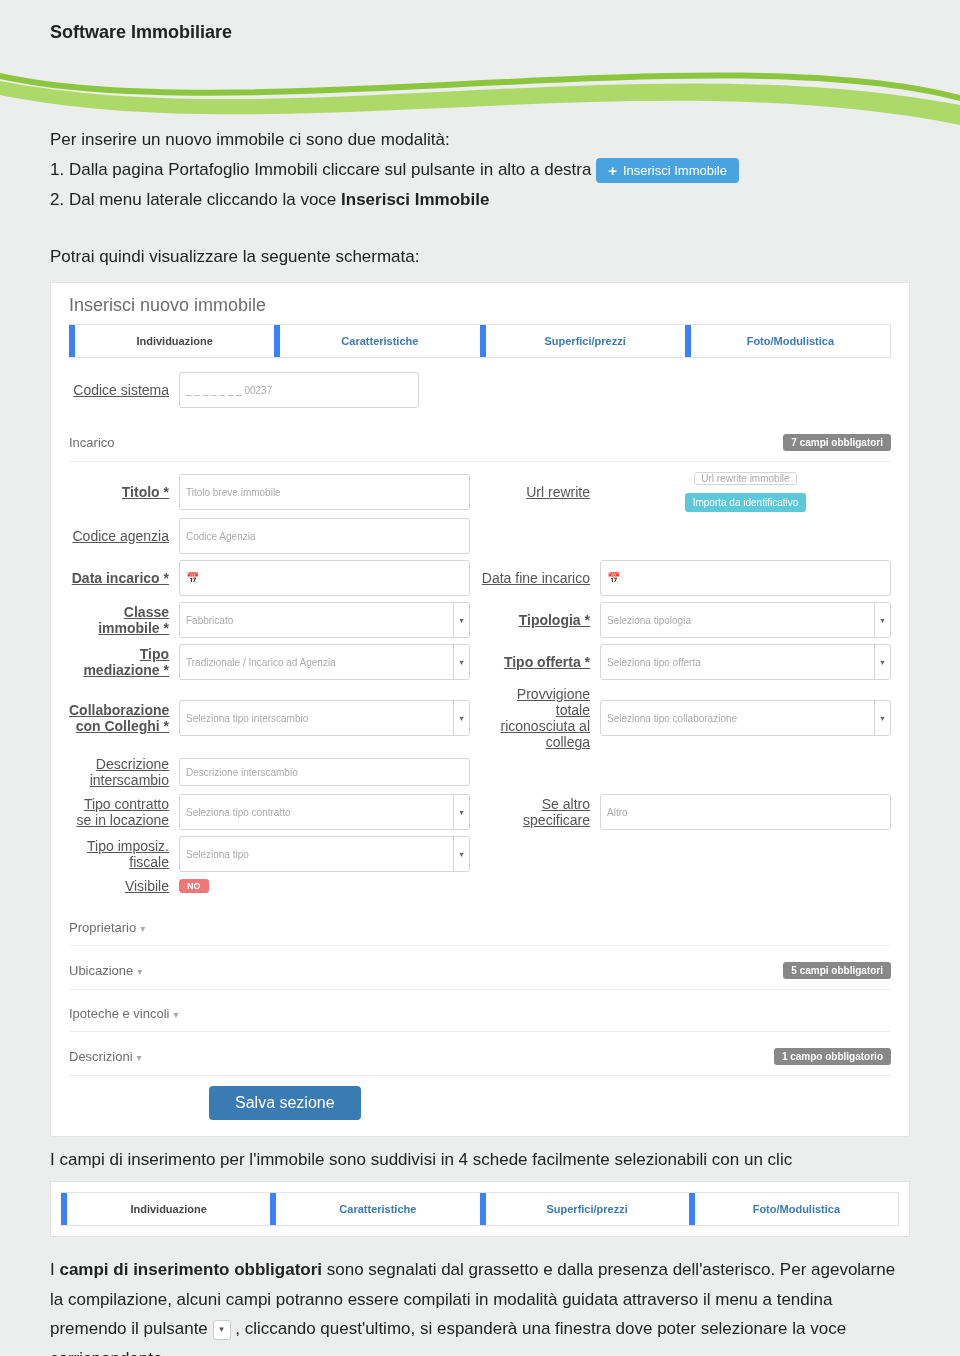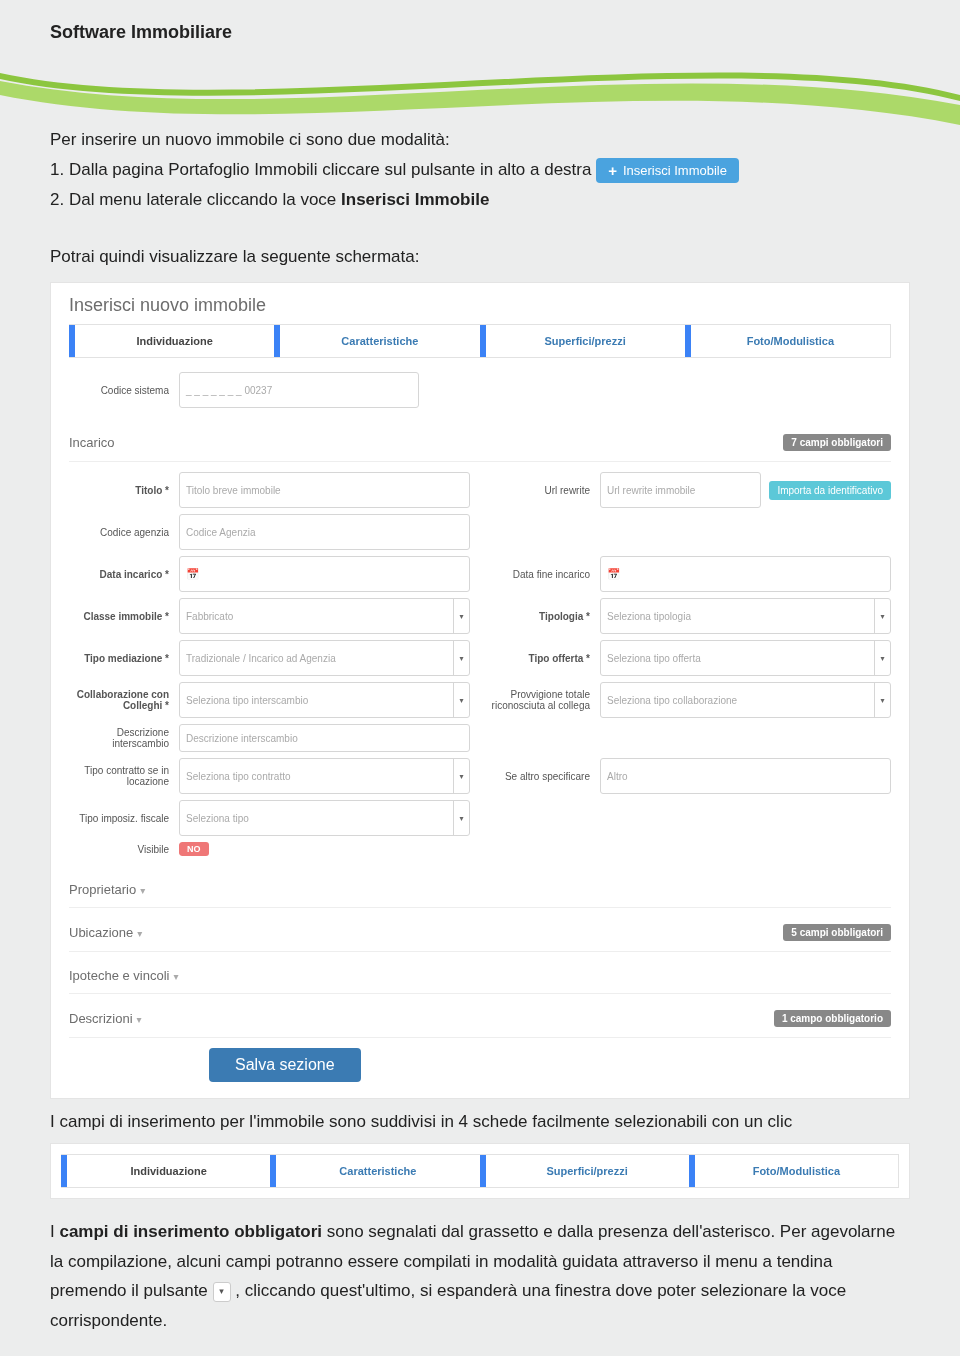--- a/index.html
+++ b/index.html
@@ -46,42 +46,42 @@
   .sec-chev { color: #aaa; font-size: 10px; margin-left: 4px; }
   .badge-req {
     background: #888; color: #fff; font-size: 10px; padding: 3px 8px; border-radius: 3px; font-weight: 700;
   }
 
   .formgrid {
     display: grid; grid-template-columns: 100px 1fr 110px 1fr; gap: 6px 10px;
     align-items: center; padding: 10px 0;
   }
   .formgrid.single { grid-template-columns: 100px 1fr; }
-  .lbl { text-align: right; font-size: 10px; color: #555; }
+  .lbl { text-align: right; font-size: 14px; color: #555; text-decoration: underline; }
   .lbl.bold { font-weight: 700; }
   .ctl {
     border: 1px solid #d6d6d6; border-radius: 3px; height: 36px; display: flex; align-items: center;
     padding: 0 6px; color: #aaa; font-size: 10px; background: #fff; position: relative; overflow: hidden;
   }
   .ctl.tall { height: 28px; }
   .ctl .arrow {
     position: absolute; right: 0; top: 0; bottom: 0; width: 16px; border-left: 1px solid #d6d6d6;
     display: flex; align-items: center; justify-content: center; font-size: 8px; color: #666;
   }
   .cal { color: #bbb; font-size: 11px; }
   .ctl.toggle { border: none; padding: 0; height: auto; }
   .toggle-no {
     display: inline-block; background: #ef7777; color: #fff; font-size: 9px; font-weight: 700;
     padding: 2px 8px; border-radius: 3px;
   }
 
   .btn-import {
     background: #5cc8d8; color: #fff; font-size: 10px; padding: 4px 8px; border-radius: 3px; text-align: center;
   }
-  .titolo-row { display: flex; gap: 8px; align-items: center; }
+  .titolo-row { display: flex; gap: 8px; align-items: center; flex-direction: column; }
   .titolo-row .ctl { flex: 1; }
 
   .btn-save {
     background: #3b7bb3; color: #fff; font-size: 16px; padding: 8px 26px; border-radius: 4px;
     display: inline-block; margin: 10px 0 4px 140px;
   }
 
   .tabs-only { background: #fff; margin: 6px 0 18px; border: 1px solid #e4e4e4; padding: 10px; }
 
   .inline-dd {

